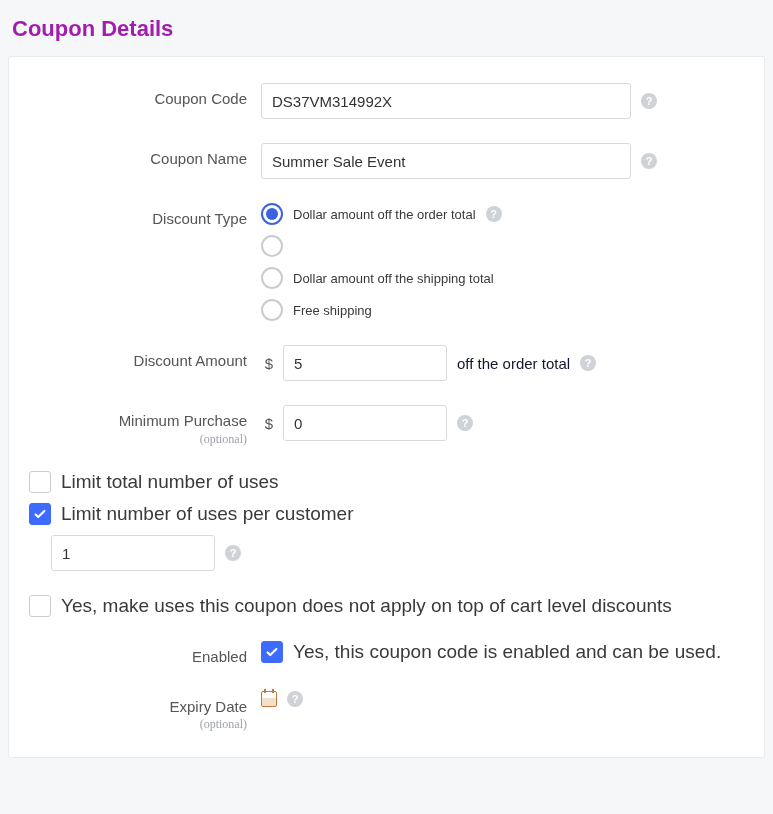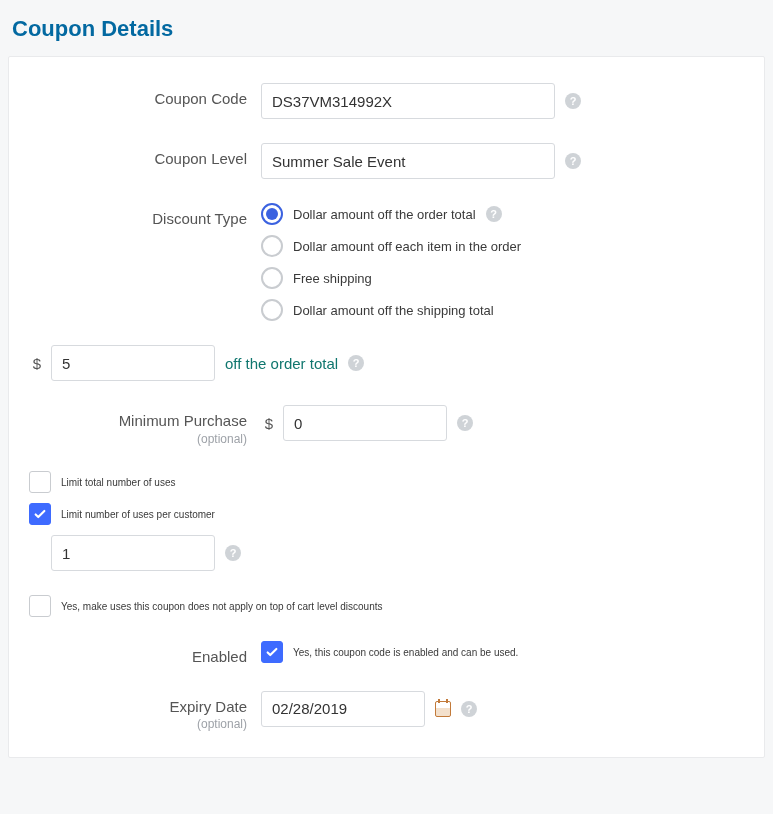--- a/index.html
+++ b/index.html
@@ -9,21 +9,21 @@
     background:#f6f7f8;
     color:#333;
     width:773px;
   }
   .page {
     padding: 10px 8px 12px 8px;
   }
   h1.page-title {
     font-size:22px;
     font-weight:700;
-    color:#0369a1;
+    color:#a21caf;
     margin:6px 4px 14px 4px;
   }
   .panel {
     background:#ffffff;
     border:1px solid #e9eaec;
     border-radius:2px;
     padding: 26px 20px 24px 20px;
   }
   .form-row {
     display:flex;
@@ -38,20 +38,21 @@
     padding-top:6px;
     color:#555;
     font-size:15px;
     line-height:1.3;
   }
   .label-col .optional {
     display:block;
     font-size:12px;
     color:#9ea2a8;
     margin-top:1px;
+    font-family:Liberation Serif, serif;
   }
   .control-col {
     flex:1;
     display:flex;
     flex-direction:column;
     gap:10px;
   }
   .hrow {
     display:flex;
     align-items:center;
@@ -59,21 +60,21 @@
   }
   input[type=text].text-input, input.text-input {
     border:1px solid #d7dade;
     border-radius:3px;
     height:36px;
     padding:0 10px;
     font-size:15px;
     color:#333;
     background:#fff;
   }
-  .w-full { width:294px; }
+  .w-full { width:370px; }
   .w-sm   { width:164px; }
   .help-icon {
     width:16px; height:16px;
     border-radius:50%;
     background:#cfd3d7;
     color:#ffffff;
     font-size:11px;
     font-weight:700;
     display:inline-flex;
     align-items:center;
@@ -118,32 +119,32 @@
     cursor:pointer;
     background:#fff;
   }
   .checkbox.checked {
     background:#3e6bff;
     border-color:#3e6bff;
   }
   .checkbox.checked svg { display:block; }
   .checkbox svg { display:none; width:14px; height:14px; }
   .check-label {
-    font-size:10px;
+    font-size:19px;
     color:#3a3a3a;
   }
   .dollar-sign {
     font-size:15px;
     color:#555;
     width:12px;
     text-align:right;
   }
   .inline-note {
     font-size:15px;
-    color:#0f766e;
+    color:#0f172a;
   }
   .sub-indent {
     margin-left:32px;
     display:flex;
     align-items:center;
     gap:10px;
   }
   .calendar-icon {
     width:16px; height:16px;
     display:inline-block;
@@ -174,53 +175,53 @@
       <div class="label-col">Coupon Code</div>
       <div class="control-col">
         <div class="hrow">
           <input class="text-input w-full" value="DS37VM314992X" style="">
           <span class="help-icon">?</span>
         </div>
       </div>
     </div>
 
     <div class="form-row">
-      <div class="label-col">Coupon Level</div>
+      <div class="label-col">Coupon Name</div>
       <div class="control-col">
         <div class="hrow">
           <input class="text-input w-full" value="Summer Sale Event" style="">
           <span class="help-icon">?</span>
         </div>
       </div>
     </div>
 
     <div class="form-row">
       <div class="label-col">Discount Type</div>
       <div class="control-col">
         <div class="hrow">
           <span class="radio selected"></span>
           <span class="radio-label">Dollar amount off the order total</span>
           <span class="help-icon">?</span>
         </div>
         <div class="hrow">
           <span class="radio"></span>
-          <span class="radio-label">Dollar amount off each item in the order</span>
+        </div>
+        <div class="hrow">
+          <span class="radio"></span>
+          <span class="radio-label">Dollar amount off the shipping total</span>
         </div>
         <div class="hrow">
           <span class="radio"></span>
           <span class="radio-label">Free shipping</span>
         </div>
-        <div class="hrow">
-          <span class="radio"></span>
-          <span class="radio-label">Dollar amount off the shipping total</span>
-        </div>
-      </div>
-    </div>
-
-    <div class="form-row">
+      </div>
+    </div>
+
+    <div class="form-row">
+      <div class="label-col">Discount Amount</div>
       <div class="control-col">
         <div class="hrow">
           <span class="dollar-sign">$</span>
           <input class="text-input w-sm" value="5" style="">
           <span class="inline-note">off the order total</span>
           <span class="help-icon">?</span>
         </div>
       </div>
     </div>
 
@@ -286,21 +287,20 @@
       </div>
     </div>
 
     <div class="form-row" style="margin-bottom:0">
       <div class="label-col">
         <span>Expiry Date</span>
         <span class="optional">(optional)</span>
       </div>
       <div class="control-col">
         <div class="hrow">
-          <input class="text-input w-sm" value="02/28/2019" style="">
           <span class="calendar-icon"></span>
           <span class="help-icon">?</span>
         </div>
       </div>
     </div>
 
   </div>
 </div>
 
 </body></html>

